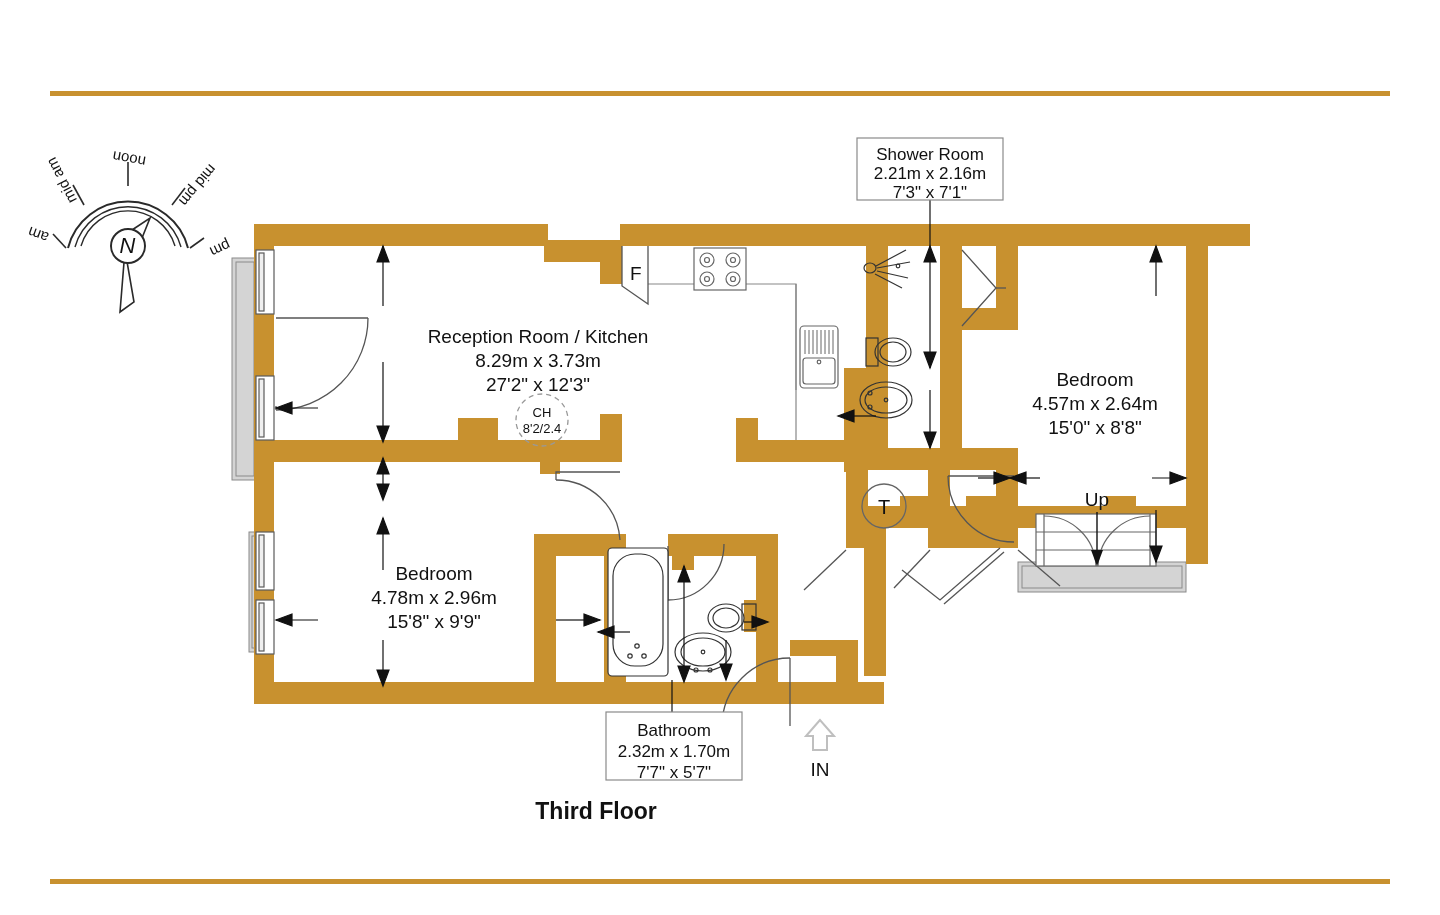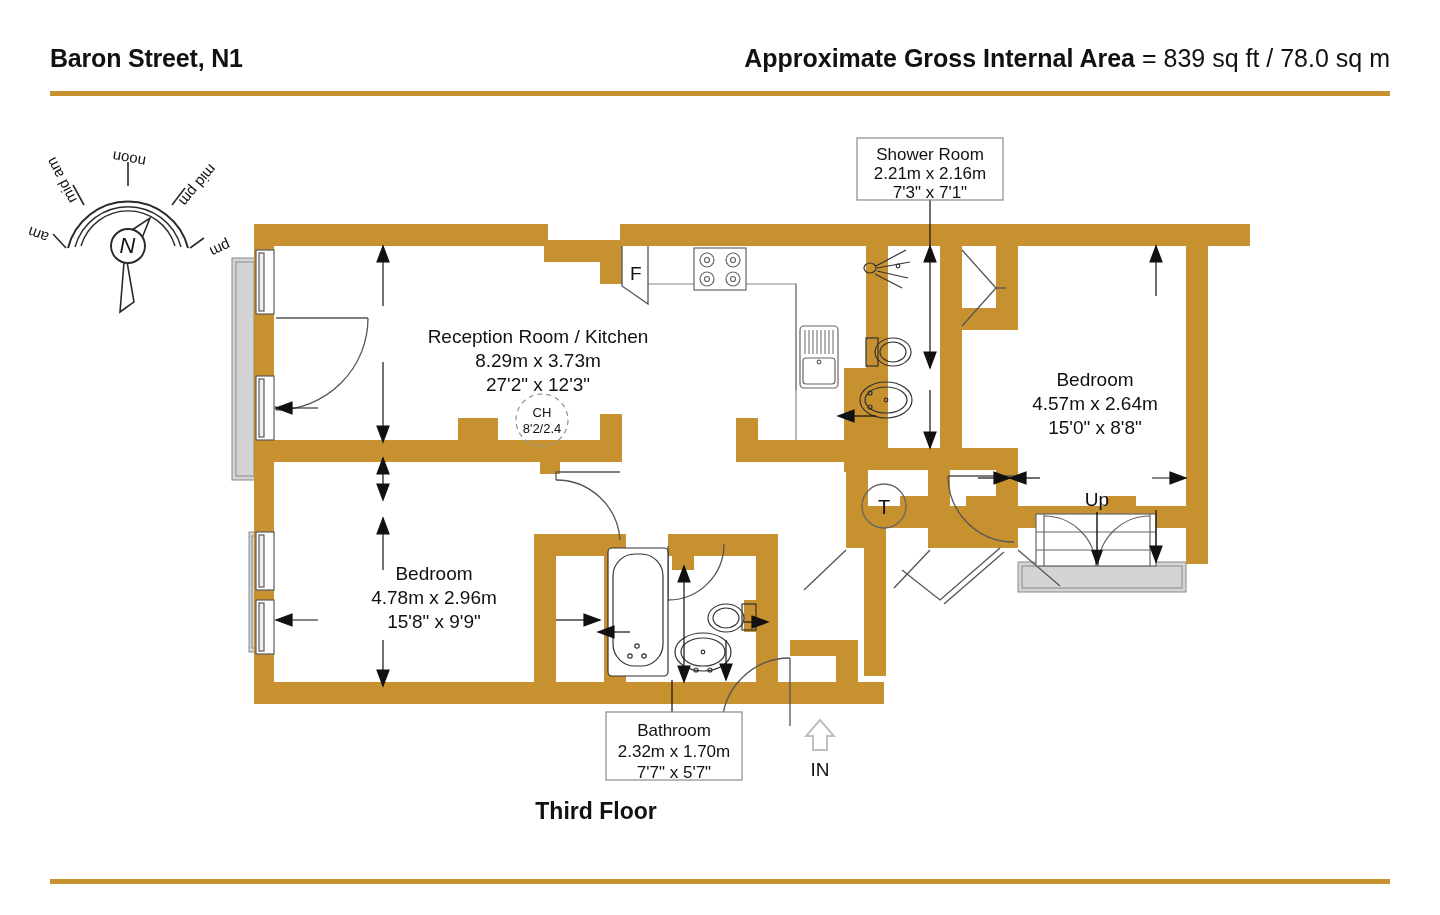--- a/index.html
+++ b/index.html
@@ -15,24 +15,20 @@
   .plan{position:absolute;left:0;top:100px;width:1440px;height:760px;}
   .floor-label{position:absolute;left:0;top:798px;width:1192px;text-align:center;font-size:23px;font-weight:bold;}
   svg{display:block;}
   text{font-family:"Liberation Sans",sans-serif;fill:#111;}
 </style>
 </head>
 <body>
 
 <div class="page">
 
-  <div class="hdr">
-    <div class="hdr-title">Baron Street, N1</div>
-    <div class="hdr-area"><b>Approximate Gross Internal Area</b> <span>= 839 sq ft / 78.0 sq m</span></div>
-  </div>
 
   <div class="rule top"></div>
   <div class="rule bot"></div>
 
   <div class="plan">
   <svg width="1440" height="760" viewBox="0 0 1440 760">
 
     <g transform="translate(128,140)">
 
       <path d="M -60 8 A 62 62 0 0 1 60 8" fill="none" stroke="#2a2a2a" stroke-width="2"></path>

